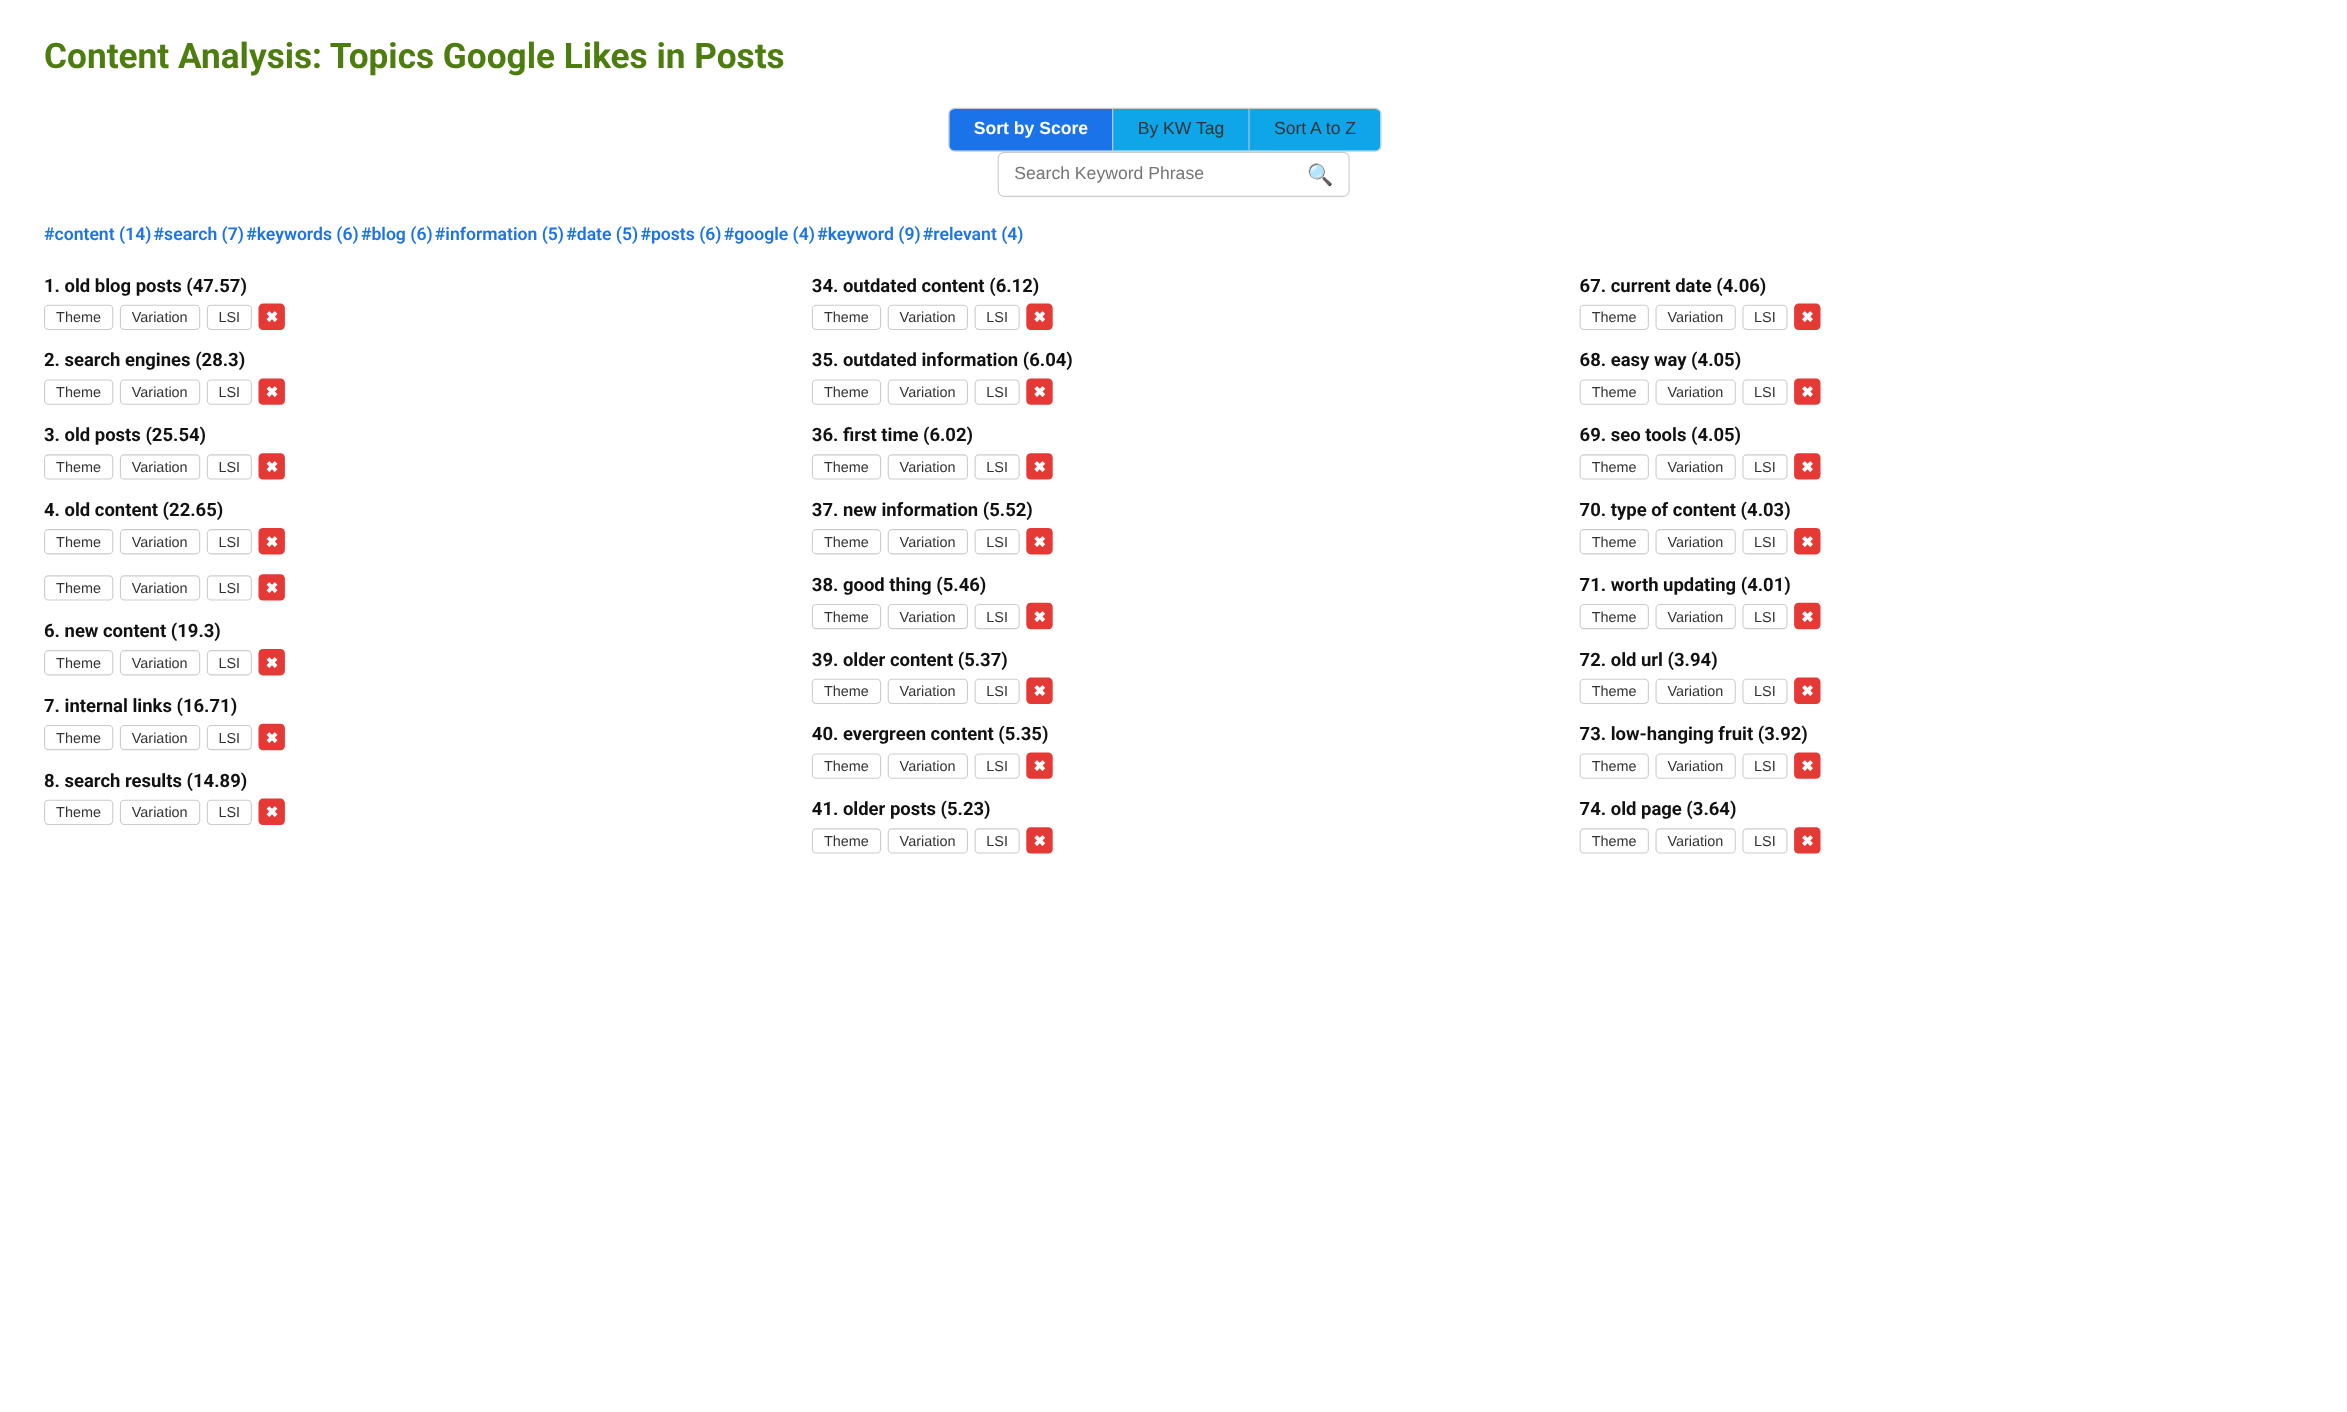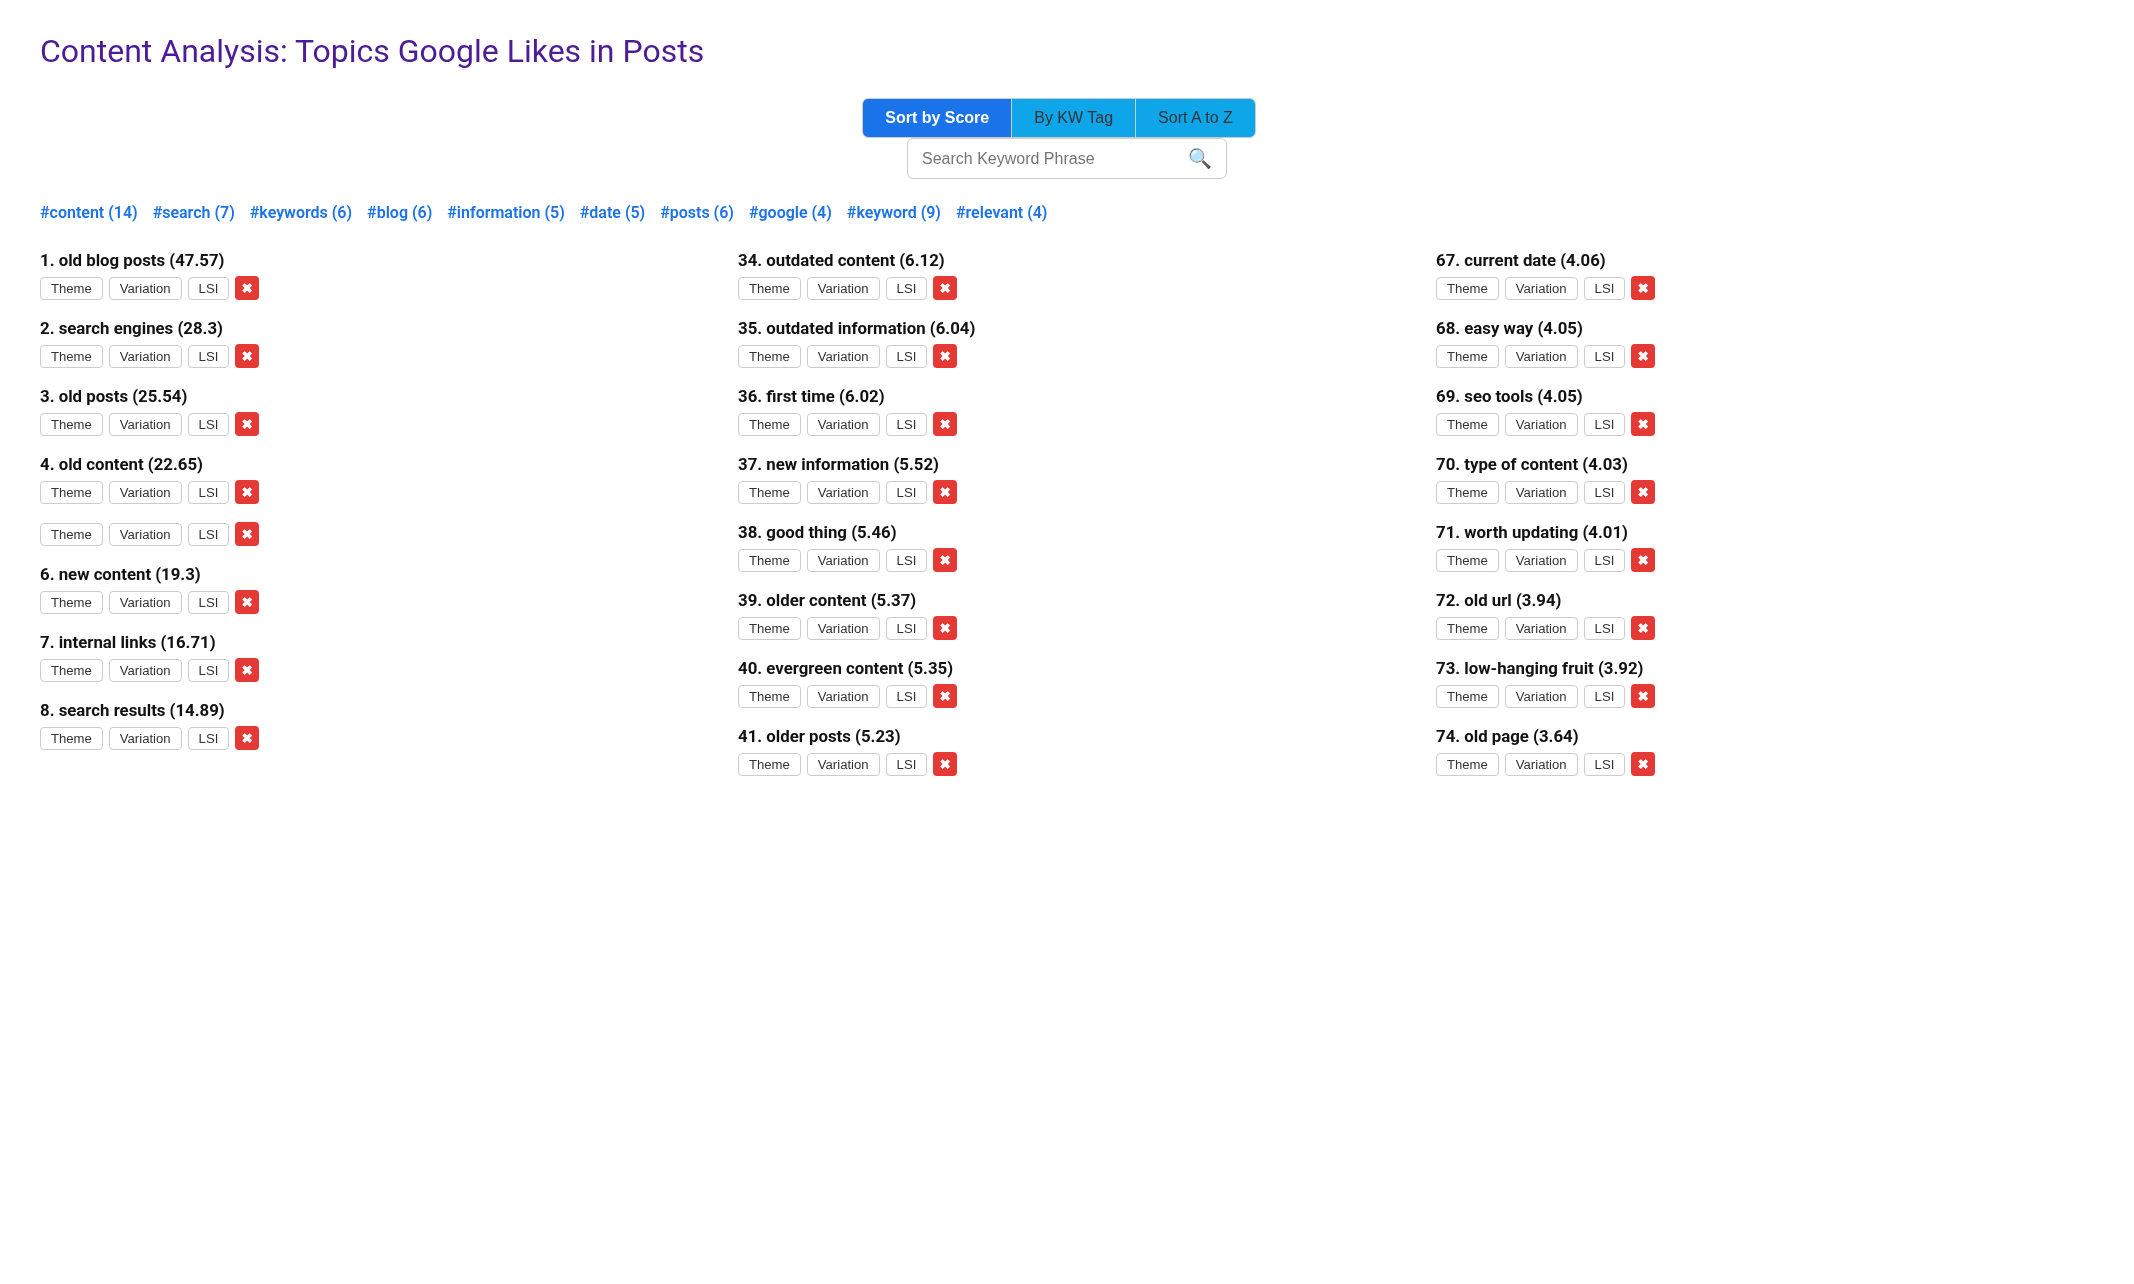--- a/index.html
+++ b/index.html
@@ -5,23 +5,23 @@
     * { box-sizing: border-box; margin: 0; padding: 0; }
     body {
       font-family: -apple-system, BlinkMacSystemFont, 'Segoe UI', Roboto, sans-serif;
       background: #fff;
       color: #222;
       padding: 32px 40px;
       font-size: 16px;
     }
     h1 {
       font-size: 2rem;
-      font-weight: 400;
+      font-weight: 700;
       margin-bottom: 28px;
-      color: #4c1d95;
+      color: #4d7c0f;
     }
     .toolbar {
       display: flex;
       align-items: center;
       gap: 0;
       margin-bottom: 24px;
       flex-direction: column;
     }
     .btn-group {
       display: flex;
@@ -65,21 +65,21 @@
       background: transparent;
     }
     .search-box .search-icon {
       color: #555;
       font-size: 1.2rem;
       margin-left: 8px;
     }
     .tags-row {
       display: flex;
       flex-wrap: wrap;
-      gap: 15px;
+      gap: 2px;
       margin-bottom: 28px;
     }
     .tag {
       color: #1a73e8;
       font-weight: 600;
       font-size: 1rem;
       cursor: pointer;
       text-decoration: none;
     }
     .content-grid {

